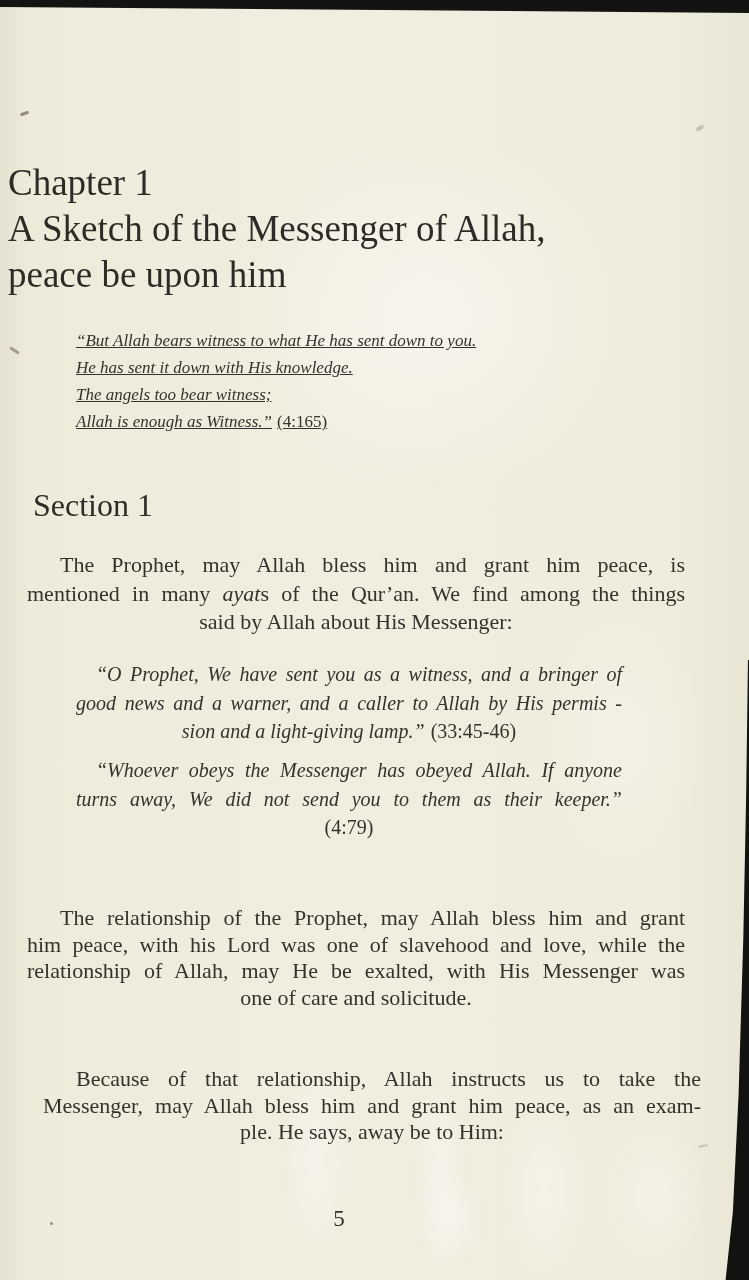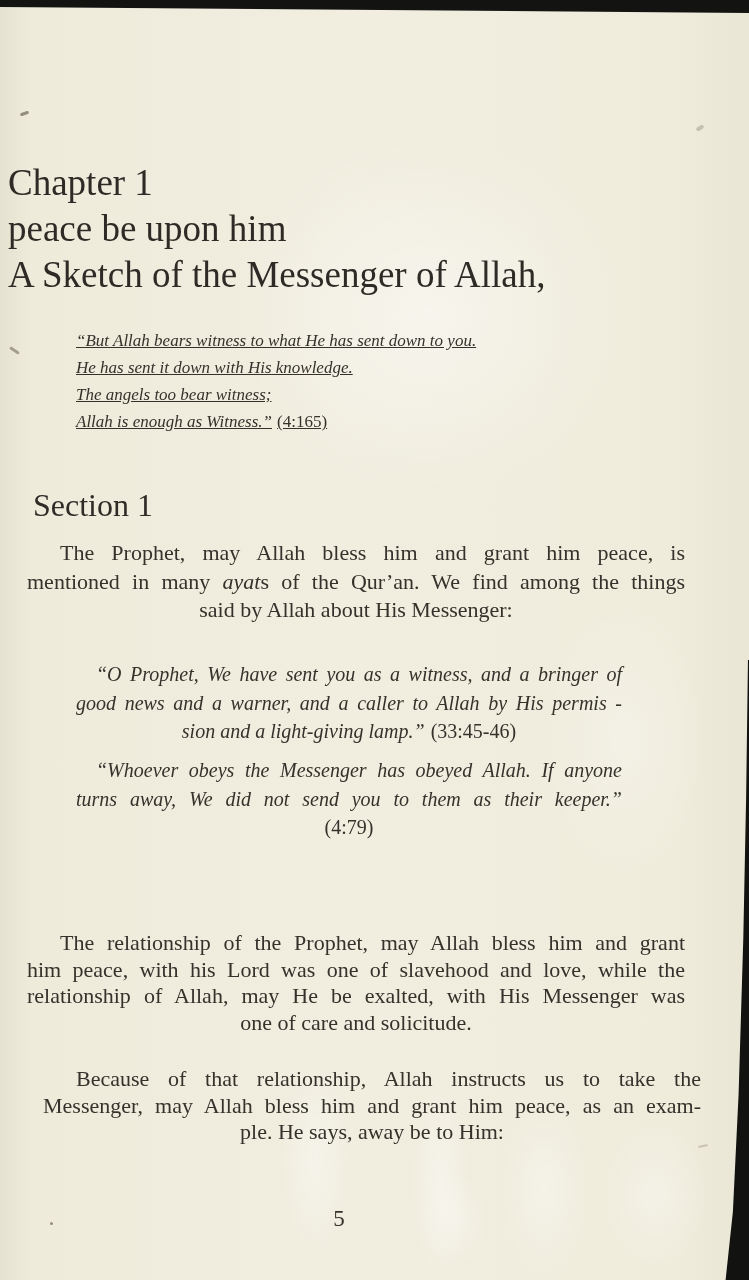--- a/index.html
+++ b/index.html
@@ -21,22 +21,22 @@
   
   .heading { position:absolute; top:160px; left:8px; width:740px; text-align:left;
              font-size:37px; line-height:46px; color:#2e2b26; white-space:nowrap; }
   
   .epigraph { position:absolute; top:327px; left:76px; font-style:italic; font-size:17px; line-height:27px;text-decoration:underline; }
   .eline { white-space:nowrap; }
   
   .section { position:absolute; top:487px; left:33px; font-size:32px; color:#2f2c27; }
   
   .para { position:absolute; left:27px; width:658px; font-size:22px; }
-  .p1 { top:539px; line-height:28.5px; }
-  .p2 { top:930px; line-height:26.5px; }
+  .p1 { top:551px; line-height:28.5px; }
+  .p2 { top:905px; line-height:26.5px; }
   .p3 { top:1066px; line-height:26.5px;margin-left:16px; }
   .jline { white-space:nowrap; text-align:justify; text-align-last:justify; }
   .jline.last { text-align:center; text-align-last:auto; }
   .indent { padding-left:33px; }
   
   .quote { position:absolute; left:76px; width:546px; font-style:italic; font-size:20px; line-height:28.5px; }
   .q1 { top:660px; } .q2 { top:756px; } .q3 { top:853px; }
   .quote .indent { padding-left:20px; }
   .cite { font-style:normal; }
   span + .cite { margin-left:0.3em; }
@@ -62,22 +62,22 @@
   <div class="blotch" style="left:420px;top:1170px;width:70px;height:100px;opacity:.5"></div>
 
   <div class="speck" style="left:20px;top:112px;width:9px;height:3px;transform:rotate(-20deg)"></div>
   <div class="speck" style="left:9px;top:349px;width:11px;height:3px;transform:rotate(33deg);opacity:.8"></div>
   <div class="speck" style="left:696px;top:126px;width:8px;height:4px;transform:rotate(-28deg);opacity:.45"></div>
   <div class="speck" style="left:50px;top:1222px;width:3px;height:3px;border-radius:50%"></div>
   <div class="speck" style="left:698px;top:1145px;width:10px;height:2px;transform:rotate(-12deg);opacity:.4"></div>
 
   <div class="heading">
     <div>Chapter 1</div>
+    <div>A Sketch of the Messenger of Allah,</div>
     <div>peace be upon him</div>
-    <div>A Sketch of the Messenger of Allah,</div>
   </div>
 
   <div class="epigraph">
     <div class="eline">“But Allah bears witness to what He has sent down to you.</div>
     <div class="eline">He has sent it down with His knowledge.</div>
     <div class="eline">The angels too bear witness;</div>
     <div class="eline"><span>Allah is enough as Witness.”</span><span class="cite">(4:165)</span></div>
   </div>
 
   <div class="section">Section 1</div>

